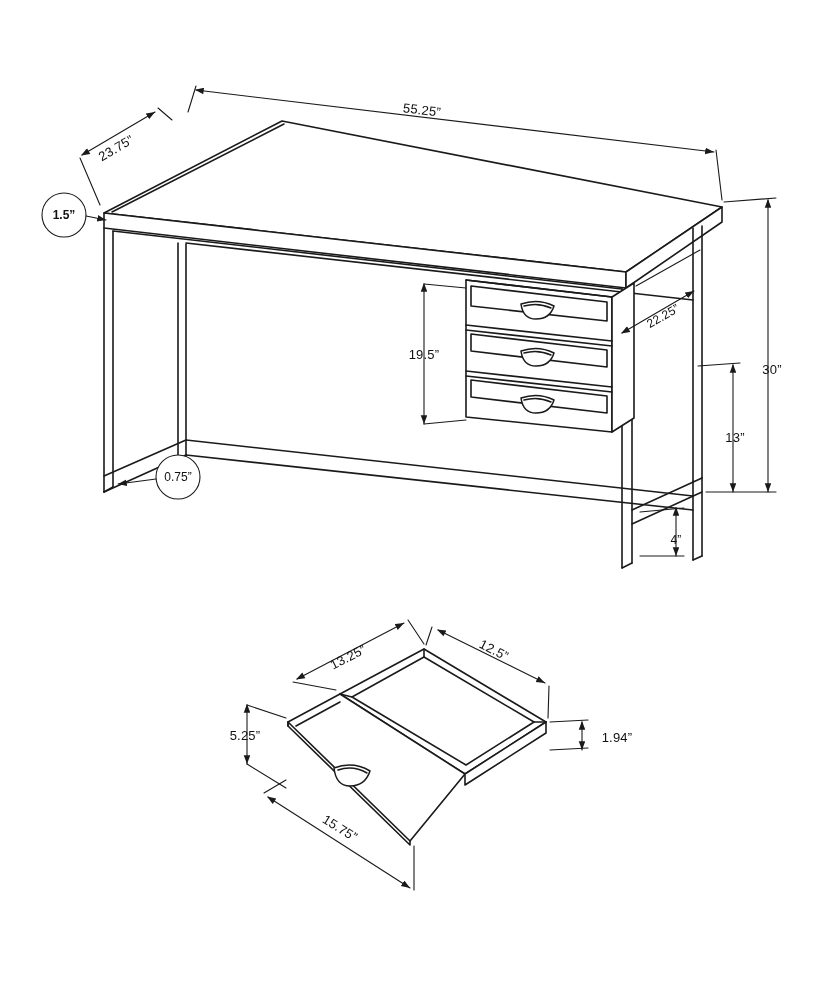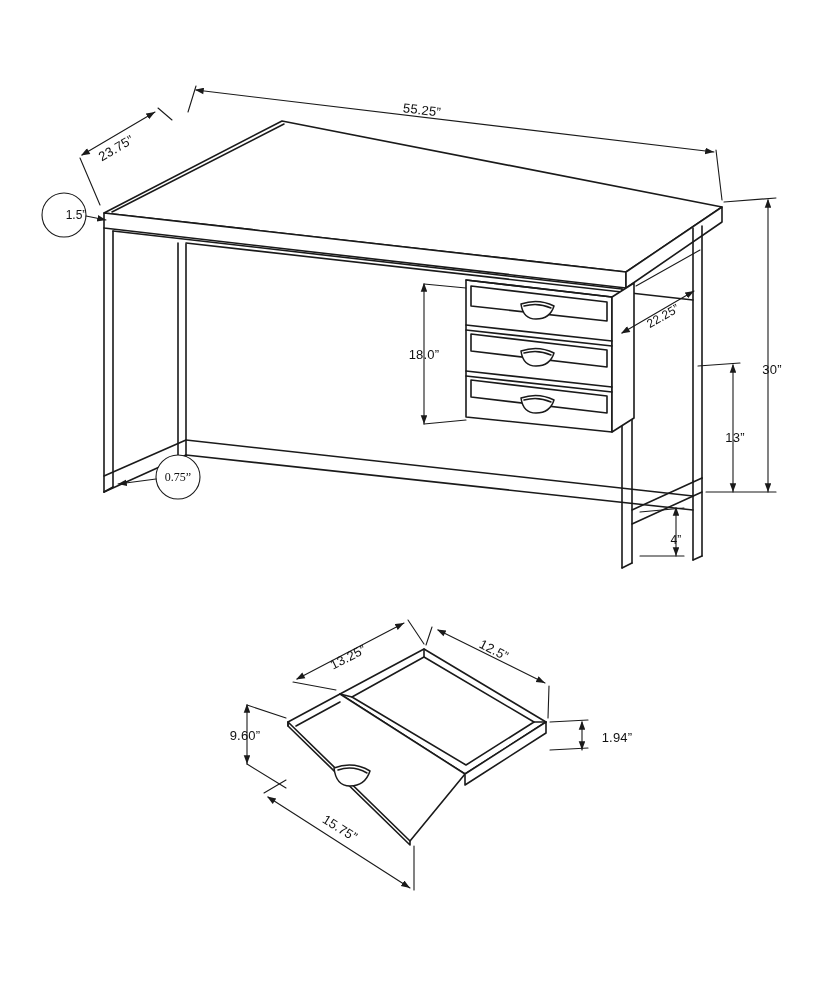--- a/index.html
+++ b/index.html
@@ -212,37 +212,37 @@
         <path d="M414,890 L414,846"></path>
       </g>
 
     </g>
   </svg>
 
   <div class="dim-label" style="left:422px; top:110px; transform: translate(-50%,-50%) rotate(6.8deg);">55.25”</div>
 
   <div class="dim-label" style="left:116px; top:148px; transform: translate(-50%,-50%) rotate(-30deg);">23.75”</div>
 
-  <div class="callout-label" style="left:76px; top:215px; transform: translate(-50%,-50%);">1.5”</div>
-
-  <div class="callout-label" style="left:178px; top:477px; transform: translate(-50%,-50%); font-family: Liberation Serif, serif;">0.75”</div>
+  <div class="callout-label" style="left:64px; top:215px; transform: translate(-50%,-50%); font-weight: bold;">1.5”</div>
+
+  <div class="callout-label" style="left:178px; top:477px; transform: translate(-50%,-50%);">0.75”</div>
 
   <div class="dim-label" style="left:772px; top:369px; transform: translate(-50%,-50%);">30”</div>
 
   <div class="dim-label" style="left:735px; top:437px; transform: translate(-50%,-50%);">13”</div>
 
   <div class="dim-label small" style="left:676px; top:540px; transform: translate(-50%,-50%);">4”</div>
 
-  <div class="dim-label" style="left:424px; top:354px; transform: translate(-50%,-50%);">18.0”</div>
+  <div class="dim-label" style="left:424px; top:354px; transform: translate(-50%,-50%);">19.5”</div>
 
   <div class="dim-label small" style="left:663px; top:316px; transform: translate(-50%,-50%) rotate(-30deg);">22.25”</div>
 
   <div class="dim-label" style="left:348px; top:657px; transform: translate(-50%,-50%) rotate(-27deg);">13.25”</div>
 
   <div class="dim-label" style="left:494px; top:650px; transform: translate(-50%,-50%) rotate(27deg);">12.5”</div>
 
-  <div class="dim-label" style="left:245px; top:735px; transform: translate(-50%,-50%);">9.60”</div>
+  <div class="dim-label" style="left:245px; top:735px; transform: translate(-50%,-50%);">5.25”</div>
 
   <div class="dim-label" style="left:617px; top:737px; transform: translate(-50%,-50%);">1.94”</div>
 
   <div class="dim-label" style="left:340px; top:828px; transform: translate(-50%,-50%) rotate(32deg);">15.75”</div>
 
 </div>
 
 </body></html>

